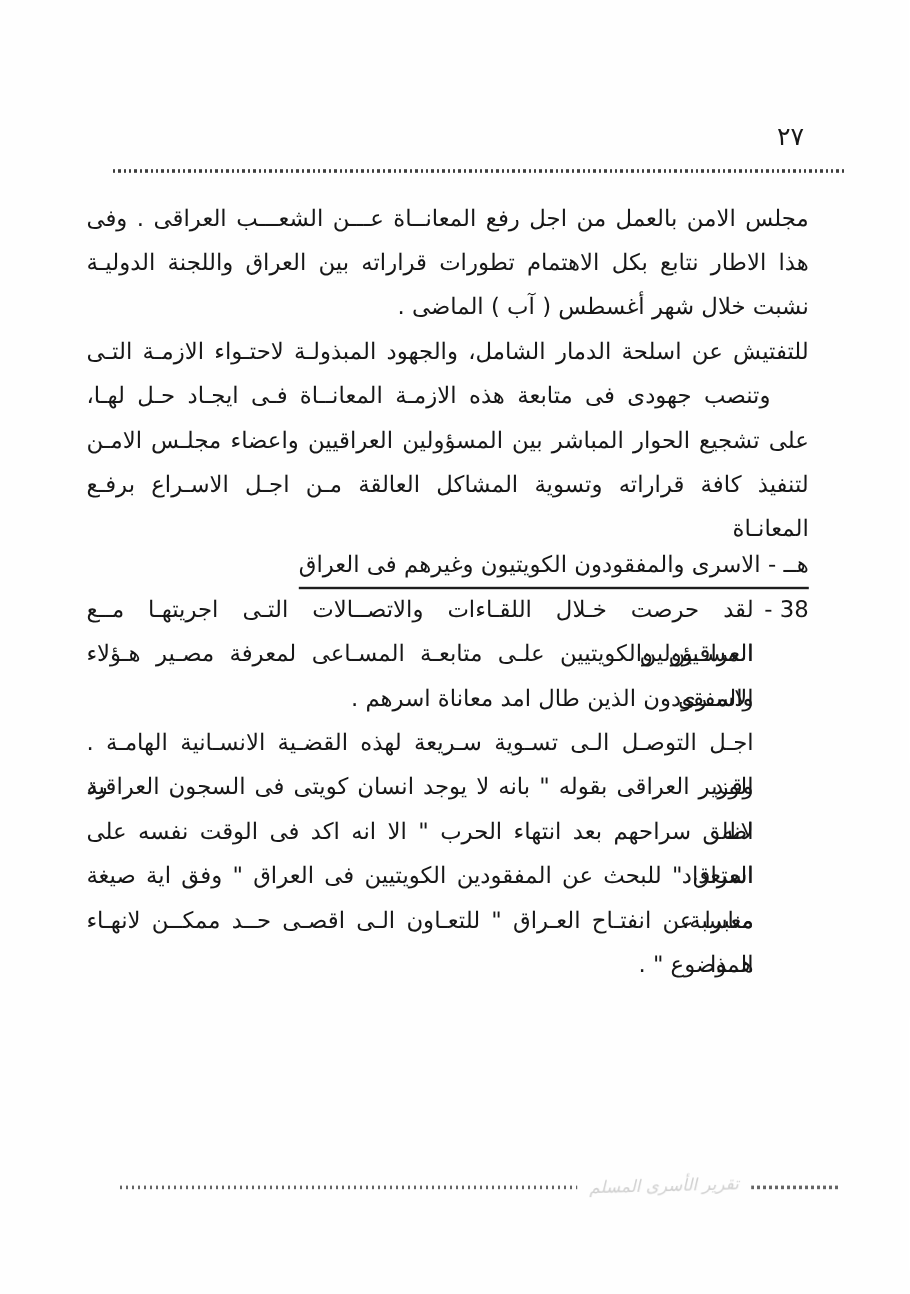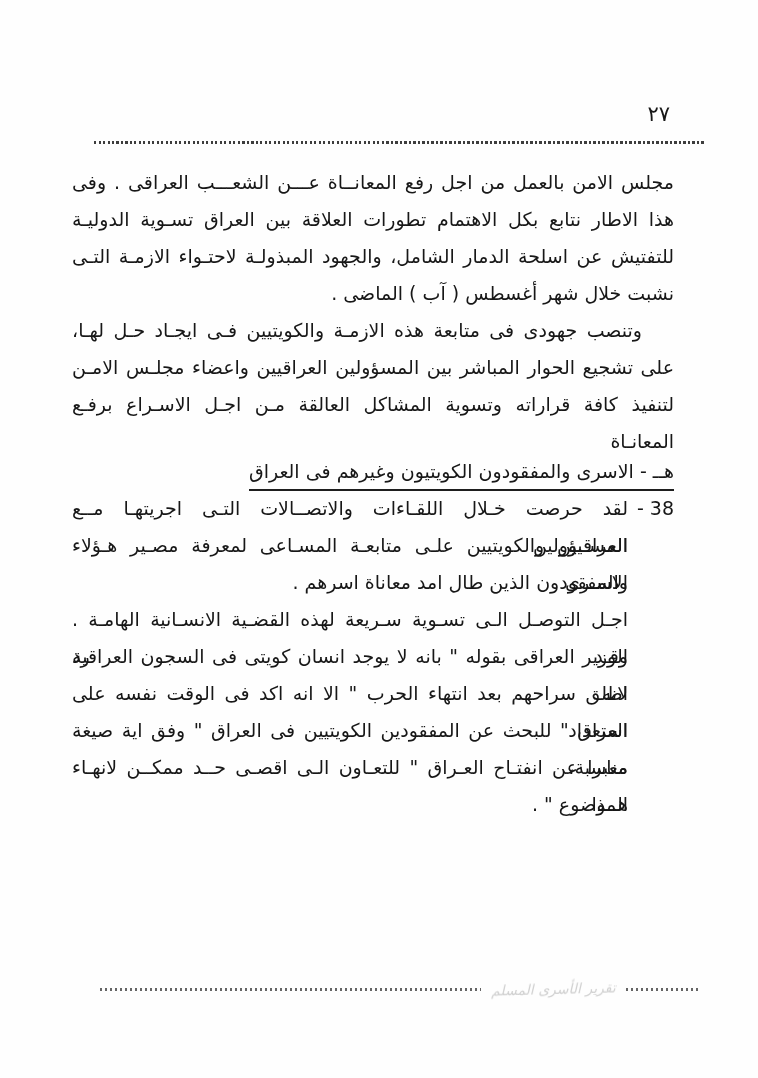--- a/index.html
+++ b/index.html
@@ -109,27 +109,27 @@
 <div class="page">
 
   <div class="page-number">٢٧</div>
 
   <div class="header-rule"></div>
 
   <div class="content">
 
     <div>
       <div class="ln">مجلس الامن بالعمل من اجل رفع المعانــاة عـــن الشعـــب العراقى . وفى</div>
-      <div class="ln">هذا الاطار نتابع بكل الاهتمام تطورات العلاقة بين العراق تسـوية الدوليـة</div>
+      <div class="ln">هذا الاطار نتابع بكل الاهتمام تطورات قراراته بين العراق واللجنة الدوليـة</div>
+      <div class="ln end">نشبت خلال شهر أغسطس ( آب ) الماضى .</div>
       <div class="ln">للتفتيش عن اسلحة الدمار الشامل، والجهود المبذولـة لاحتـواء الازمـة التـى</div>
-      <div class="ln end">نشبت خلال شهر أغسطس ( آب ) الماضى .</div>
     </div>
 
     <div>
-      <div class="ln ind">وتنصب جهودى فى متابعة هذه الازمـة والكويتيين فـى ايجـاد حـل لهـا،</div>
+      <div class="ln ind">وتنصب جهودى فى متابعة هذه الازمـة المعانــاة فـى ايجـاد حـل لهـا،</div>
       <div class="ln">على تشجيع الحوار المباشر بين المسؤولين العراقيين واعضاء مجلـس الامـن</div>
       <div class="ln">لتنفيذ كافة قراراته وتسوية المشاكل العالقة مـن اجـل الاسـراع برفـع المعانـاة</div>
     </div>
 
     <div class="heading-row">
       <span class="heading-underline">هــ - الاسرى والمفقودون الكويتيون وغيرهم فى العراق</span>
     </div>
 
     <div class="item">
       <span class="item-marker">38 -</span>

